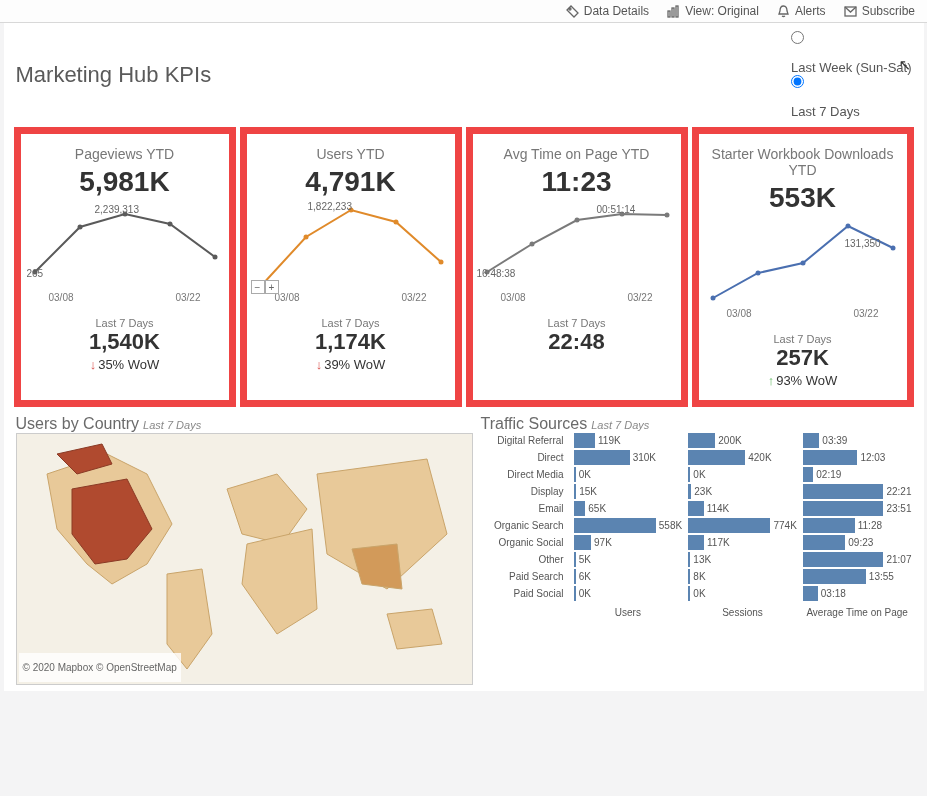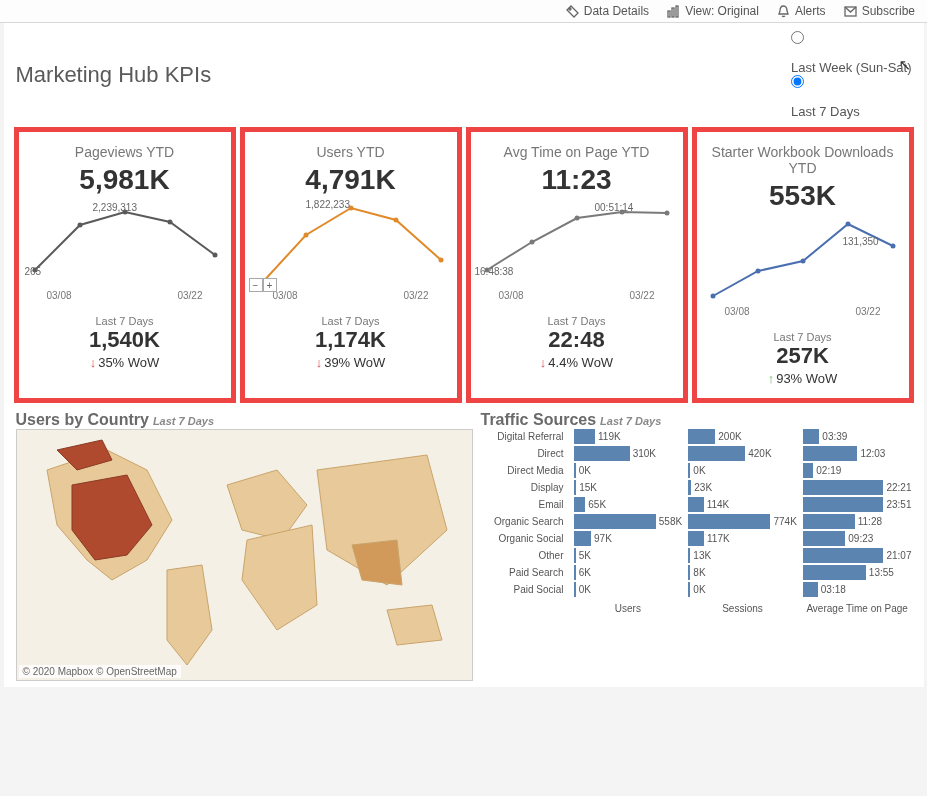--- a/index.html
+++ b/index.html
@@ -7,38 +7,38 @@
   .toolbar { display: flex; justify-content: flex-end; align-items: center; gap: 18px; padding: 4px 12px; background: #fdfdfd; border-bottom: 1px solid #d8d8d8; font-size: 12px; color: #555; }
   .toolbar .tb-item { display: inline-flex; align-items: center; gap: 5px; cursor: pointer; }
   .toolbar svg { width: 13px; height: 13px; stroke: #666; fill: none; stroke-width: 1.3; }
   .dash { background: #fff; margin: 0 auto; width: 920px; padding: 4px 6px; }
   .header-row { display: flex; justify-content: space-between; align-items: center; padding: 4px 6px 8px; }
   .title { font-size: 22px; font-weight: 400; color: #5a5a5a; }
   .radios { font-size: 13px; color: #555; }
   .radios label { display: flex; align-items: flex-start; gap: 16px; cursor: pointer; flex-direction: column; }
   .radios input[type=radio] { margin: 0; }
   .kpi-row { display: flex; gap: 4px; padding: 0 4px; }
-  .kpi { flex: 1; border: 5px solid #ef4444; padding: 6px 6px 12px; text-align: center; }
+  .kpi { flex: 1; border: 7px solid #ef4444; padding: 6px 6px 12px; text-align: center; }
   .kpi h3 { font-size: 14px; font-weight: 400; color: #777; margin: 6px 0 4px; }
   .kpi .big { font-size: 28px; font-weight: 600; color: #333; margin-bottom: 4px; }
   .kpi .spark { position: relative; height: 90px; width: 100%; }
   .kpi .spark svg { width: 100%; height: 100%; }
   .spark-label { position: absolute; font-size: 10px; color: #666; }
   .xticks { display: flex; justify-content: space-between; padding: 0 22px; font-size: 10px; color: #777; }
   .kpi .sub-label { font-size: 11px; color: #777; margin-top: 14px; }
   .kpi .sub-value { font-size: 22px; font-weight: 600; color: #333; }
   .kpi .delta { font-size: 13px; margin-top: 2px; }
   .delta .arrow-down { color: #d9534f; margin-right: 2px; }
   .delta .arrow-up { color: #5cb85c; margin-right: 2px; }
   .section-row { display: flex; gap: 8px; padding: 8px 6px 2px; }
-  .sec-title { font-size: 16px; color: #6a6a6a; font-weight: 700; }
+  .sec-title { font-size: 16px; color: #6a6a6a; font-weight: 400; }
   .sec-title .small { font-size: 11px; font-style: italic; color: #888; margin-left: 4px; }
   .map-wrap { flex: 0 0 455px; }
   .map-box { border: 1px solid #ccc; height: 252px; position: relative; background: #f4f0e6; overflow: hidden; }
-  .map-attr { position: absolute; bottom: 2px; left: 2px; font-size: 10px; background: rgba(255,255,255,0.8); padding: 1px 4px; color: #666; }
+  .map-attr { position: absolute; bottom: 2px; left: 2px; font-size: 10px; background: rgba(255,255,255,0.8); padding: 9px 4px; color: #666; }
   .traffic-wrap { flex: 1; }
   .traf-grid { display: grid; grid-template-columns: 80px 1fr 1fr 1fr; gap: 2px 6px; align-items: center; font-size: 10px; color: #555; margin-left: 7px; }
   .traf-grid .rlab { text-align: right; padding-right: 4px; }
   .traf-grid .colhead { text-align: center; font-size: 10px; color: #555; padding-top: 4px; }
   .barcell { display: flex; align-items: center; gap: 3px; }
   .barcell .bar { height: 15px; background: #5b84b1; }
   .barcell .val { font-size: 10px; color: #555; }
   .plus-minus { position: absolute; bottom: -2px; left: -2px; display: flex; gap: 0; }
   .pm-btn { width: 14px; height: 14px; border: 1px solid #aaa; display: flex; align-items: center; justify-content: center; font-size: 10px; background: #fff; color: #666; cursor: pointer; }
   .cursor-icon { position: absolute; right: 16px; top: 56px; font-size: 15px; color: #333; pointer-events: none; }
@@ -161,21 +161,20 @@
       <span class="spark-label" style="left:-2px;top:66px">16:48:38</span>
       <span class="spark-label" style="left:118px;top:2px">00:51:14</span>
       
     </div>
     <div class="xticks">
           <span>03/08</span>
           <span>03/22</span>
         </div>
     <div class="sub-label">Last 7 Days</div>
     <div class="sub-value">22:48</div>
-    <div class="delta"><span class="arrow-down">↓</span>4.4% WoW</div>
   </div>
       <div class="kpi">
     <h3>Starter Workbook Downloads YTD</h3>
     <div class="big">553K</div>
     <div class="spark">
       <svg viewBox="0 0 190 90">
         <path d="M5,80 L50,55 L95,45 L140,8 L185,30" fill="none" stroke="#4a6fb0" stroke-width="2"></path>
         <circle cx="5" cy="80" r="2.5" fill="#4a6fb0"></circle>
             <circle cx="50" cy="55" r="2.5" fill="#4a6fb0"></circle>
             <circle cx="95" cy="45" r="2.5" fill="#4a6fb0"></circle>

